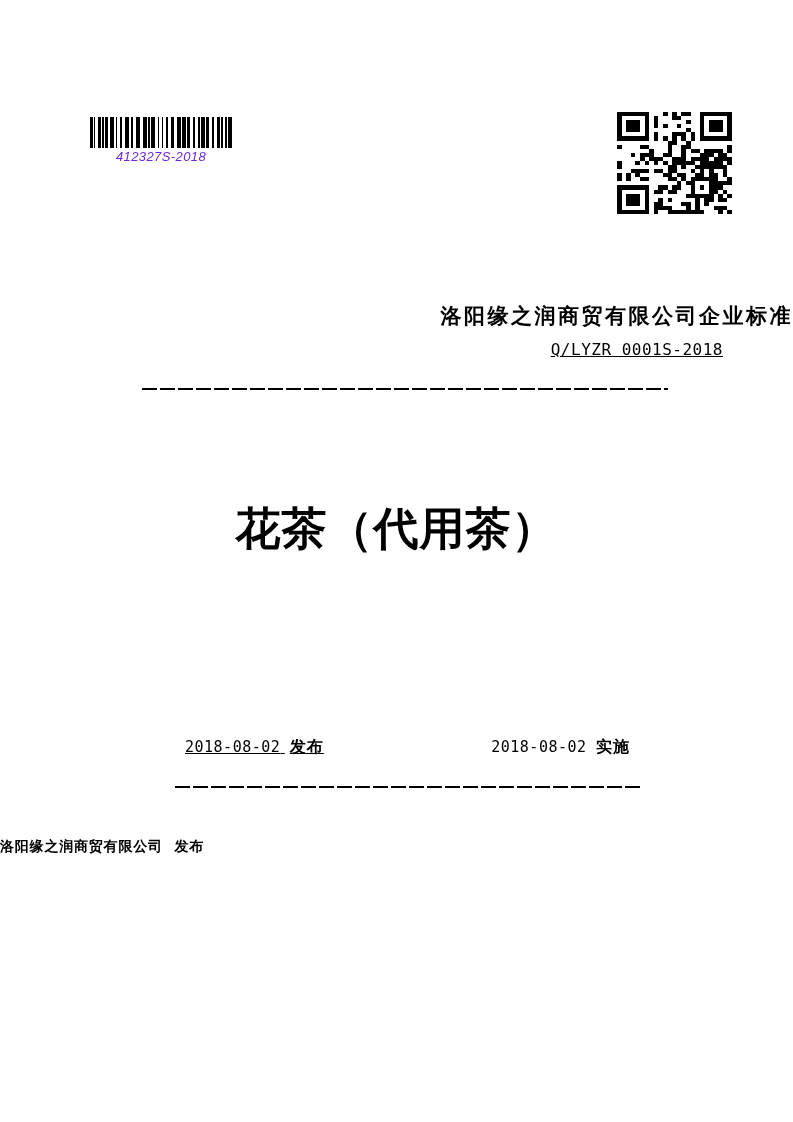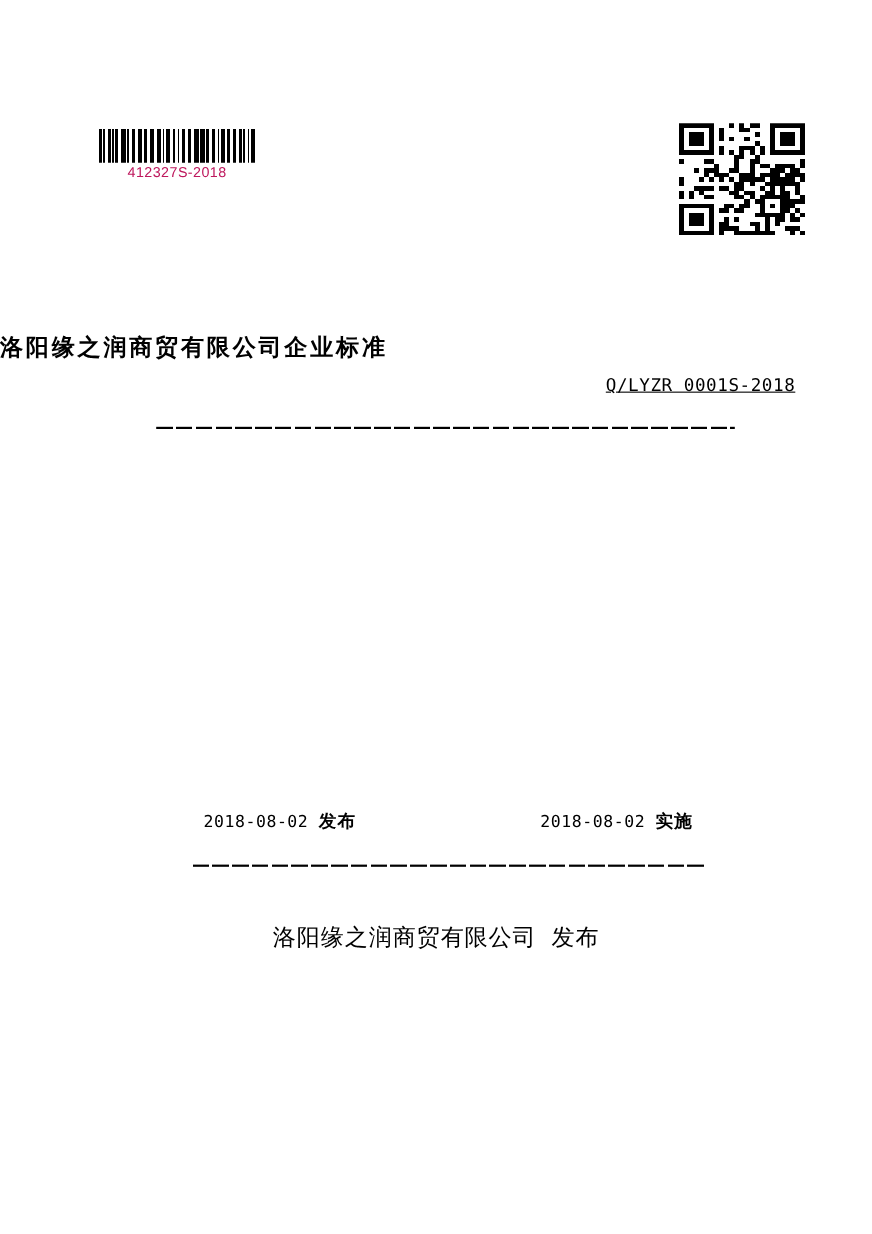--- a/index.html
+++ b/index.html
@@ -23,39 +23,40 @@
     top: 117px;
     width: 142px;
     text-align: center;
   }
   .barcode-svg { display: block; width: 142px; height: 31px; }
   .barcode-svg svg rect { fill: #000; }
   .barcode-label {
     margin-top: 1px;
     font-size: 13px;
     letter-spacing: 0.4px;
-    color: #be185d;
+    color: #6d28d9;
     white-space: nowrap;
+    font-style: italic;
   }
   
   .qr-code {
     position: absolute;
     left: 617px;
     top: 112px;
     width: 115px;
     height: 102px;
   }
   .qr-code svg rect { fill: #000; }
   
   .org-header {
     position: absolute;
     top: 302px;
     left: 0;
     width: 100%;
-    text-align: left;
+    text-align: right;
     font-size: 21px;
     font-weight: bold;
     letter-spacing: 2.5px;
     white-space: nowrap;
   }
   .std-number {
     position: absolute;
     top: 340px;
     right: 70px;
     font-size: 16px;
@@ -79,33 +80,33 @@
     left: 0;
     width: 100%;
     text-align: center;
     font-size: 45px;
     font-weight: bold;
     letter-spacing: 1px;
     white-space: nowrap;
   }
   
   .date-item { position: absolute; top: 737px; font-size: 16px; white-space: nowrap; }
-  .date-item.left { left: 185px; }
+  .date-item.left { left: 185px; text-decoration: underline; }
   .date-item.right { right: 163px; text-align: center; }
   .date-val { font-family: "DejaVu Sans Mono", monospace; font-size: 15px; letter-spacing: 0.5px; }
   .date-label { font-weight: bold; margin-left: 5px; letter-spacing: 1px; }
   
   .footer-line {
     position: absolute;
     top: 838px;
     left: 0;
     width: 100%;
-    text-align: center;
-    font-size: 21px;
-    font-weight: normal;
+    text-align: left;
+    font-size: 14px;
+    font-weight: bold;
     letter-spacing: 0.8px;
     white-space: nowrap;
   }
   .footer-label { margin-left: 7px; }
 </style>
 </head>
 <body>
 
 <div class="page">
 
@@ -447,20 +448,21 @@
         <rect x="22" y="24" width="1" height="1"></rect>
         <rect x="24" y="24" width="1" height="1"></rect>
       </svg></div>
 
   <div class="org-header">洛阳缘之润商贸有限公司企业标准</div>
 
   <div class="std-number">Q/LYZR 0001S-2018</div>
 
   <div class="sep-line top"></div>
 
+  <div class="doc-title">花茶（代用茶）</div>
 
   <div class="date-item left">
     <span class="date-val">2018-08-02</span>
     <span class="date-label">发布</span>
   </div>
 
   <div class="date-item right">
     <span class="date-val">2018-08-02</span>
     <span class="date-label">实施</span>
   </div>

